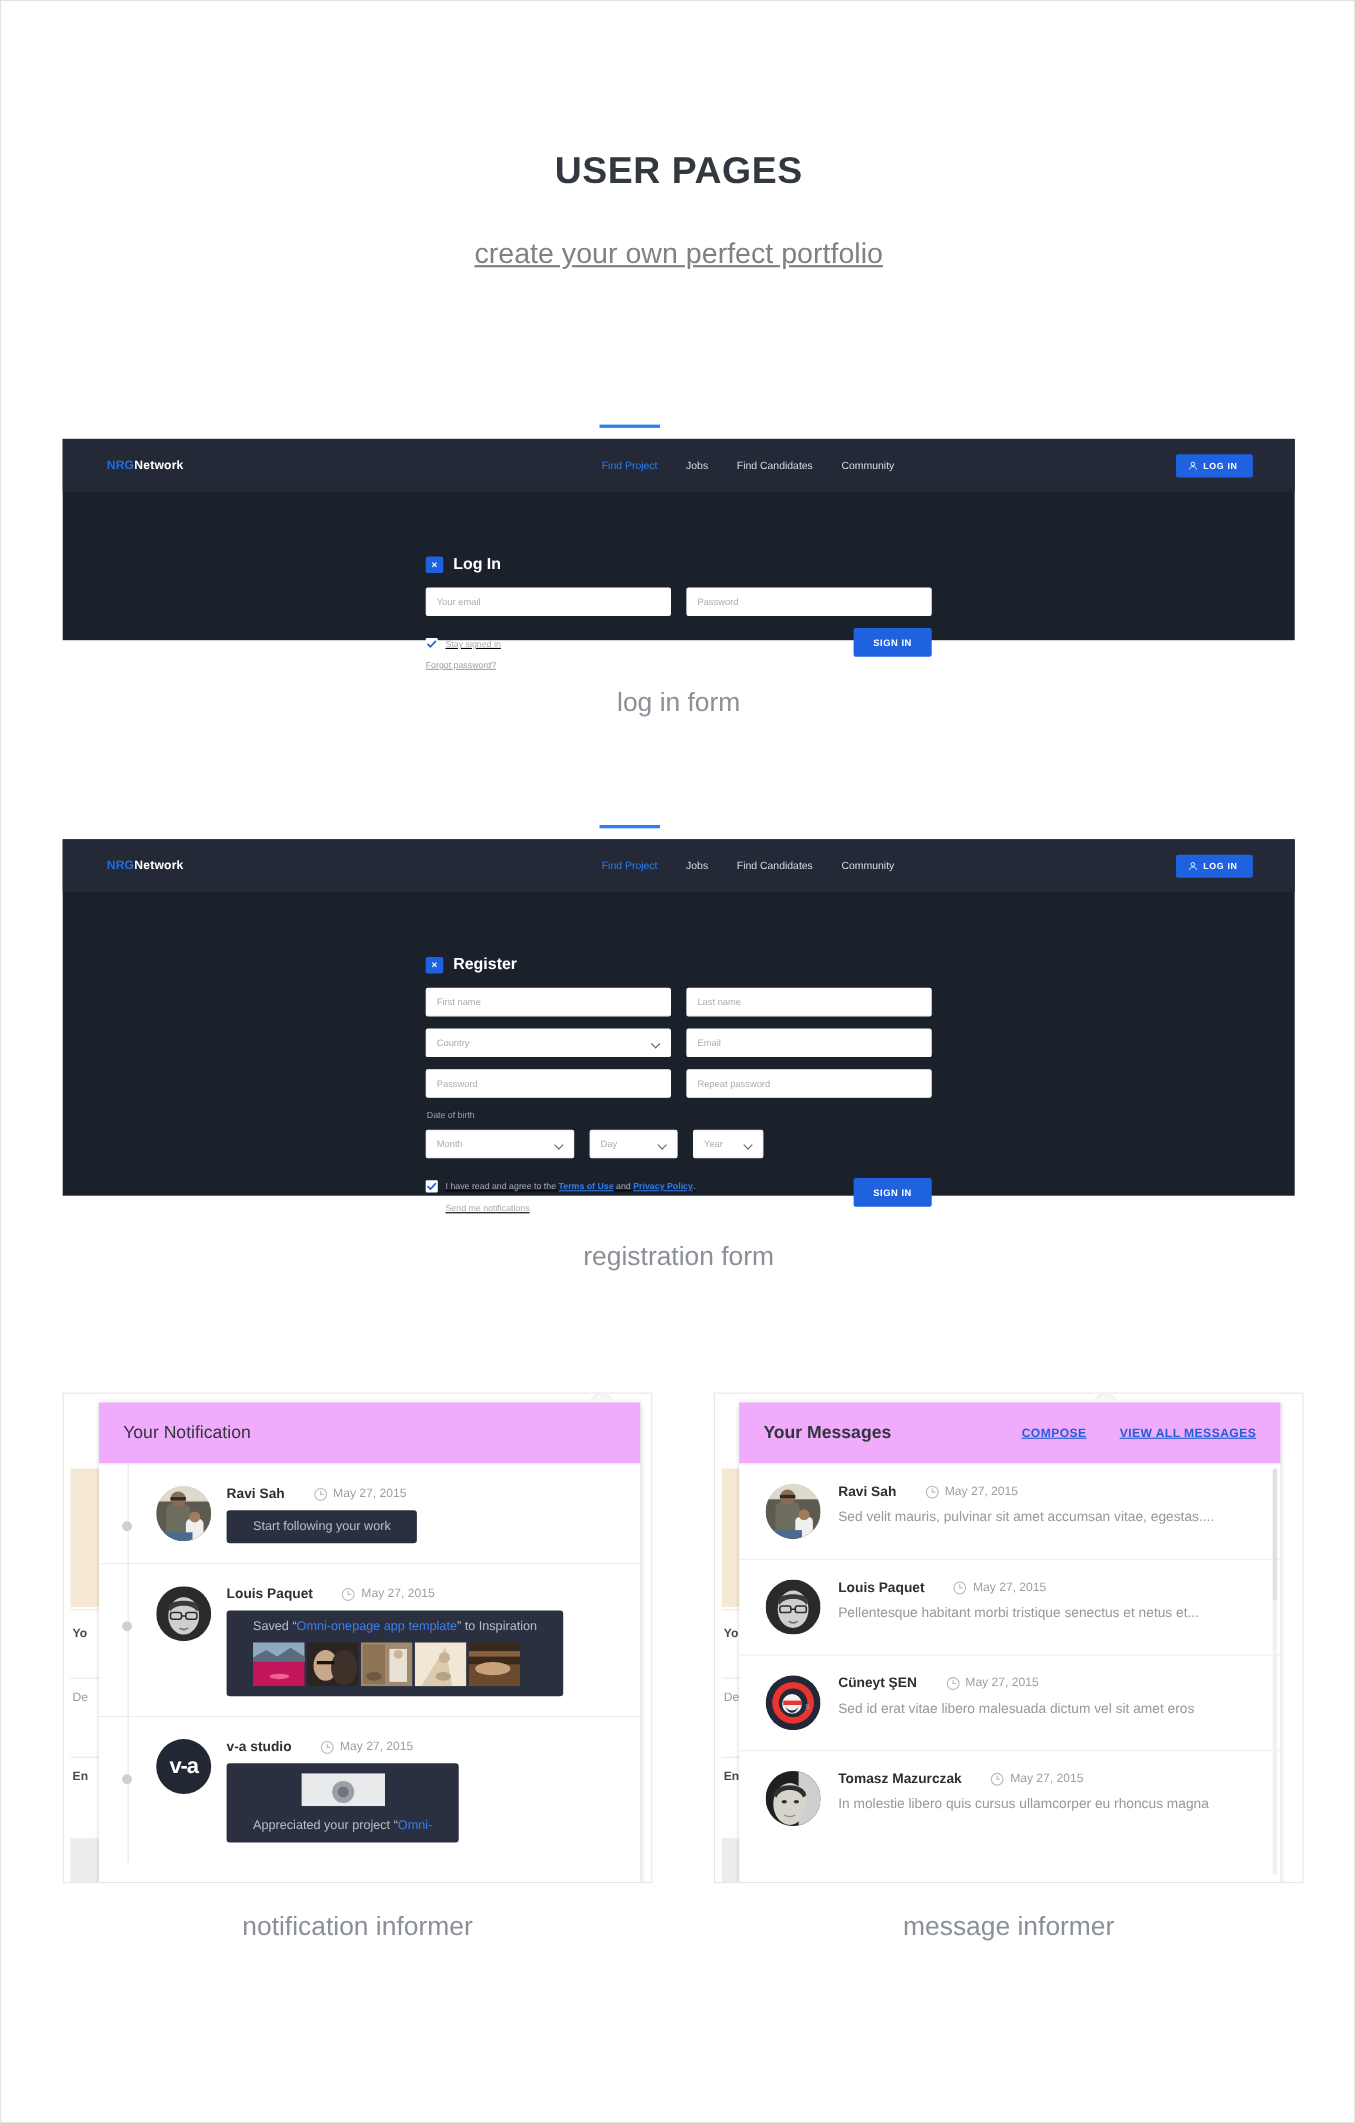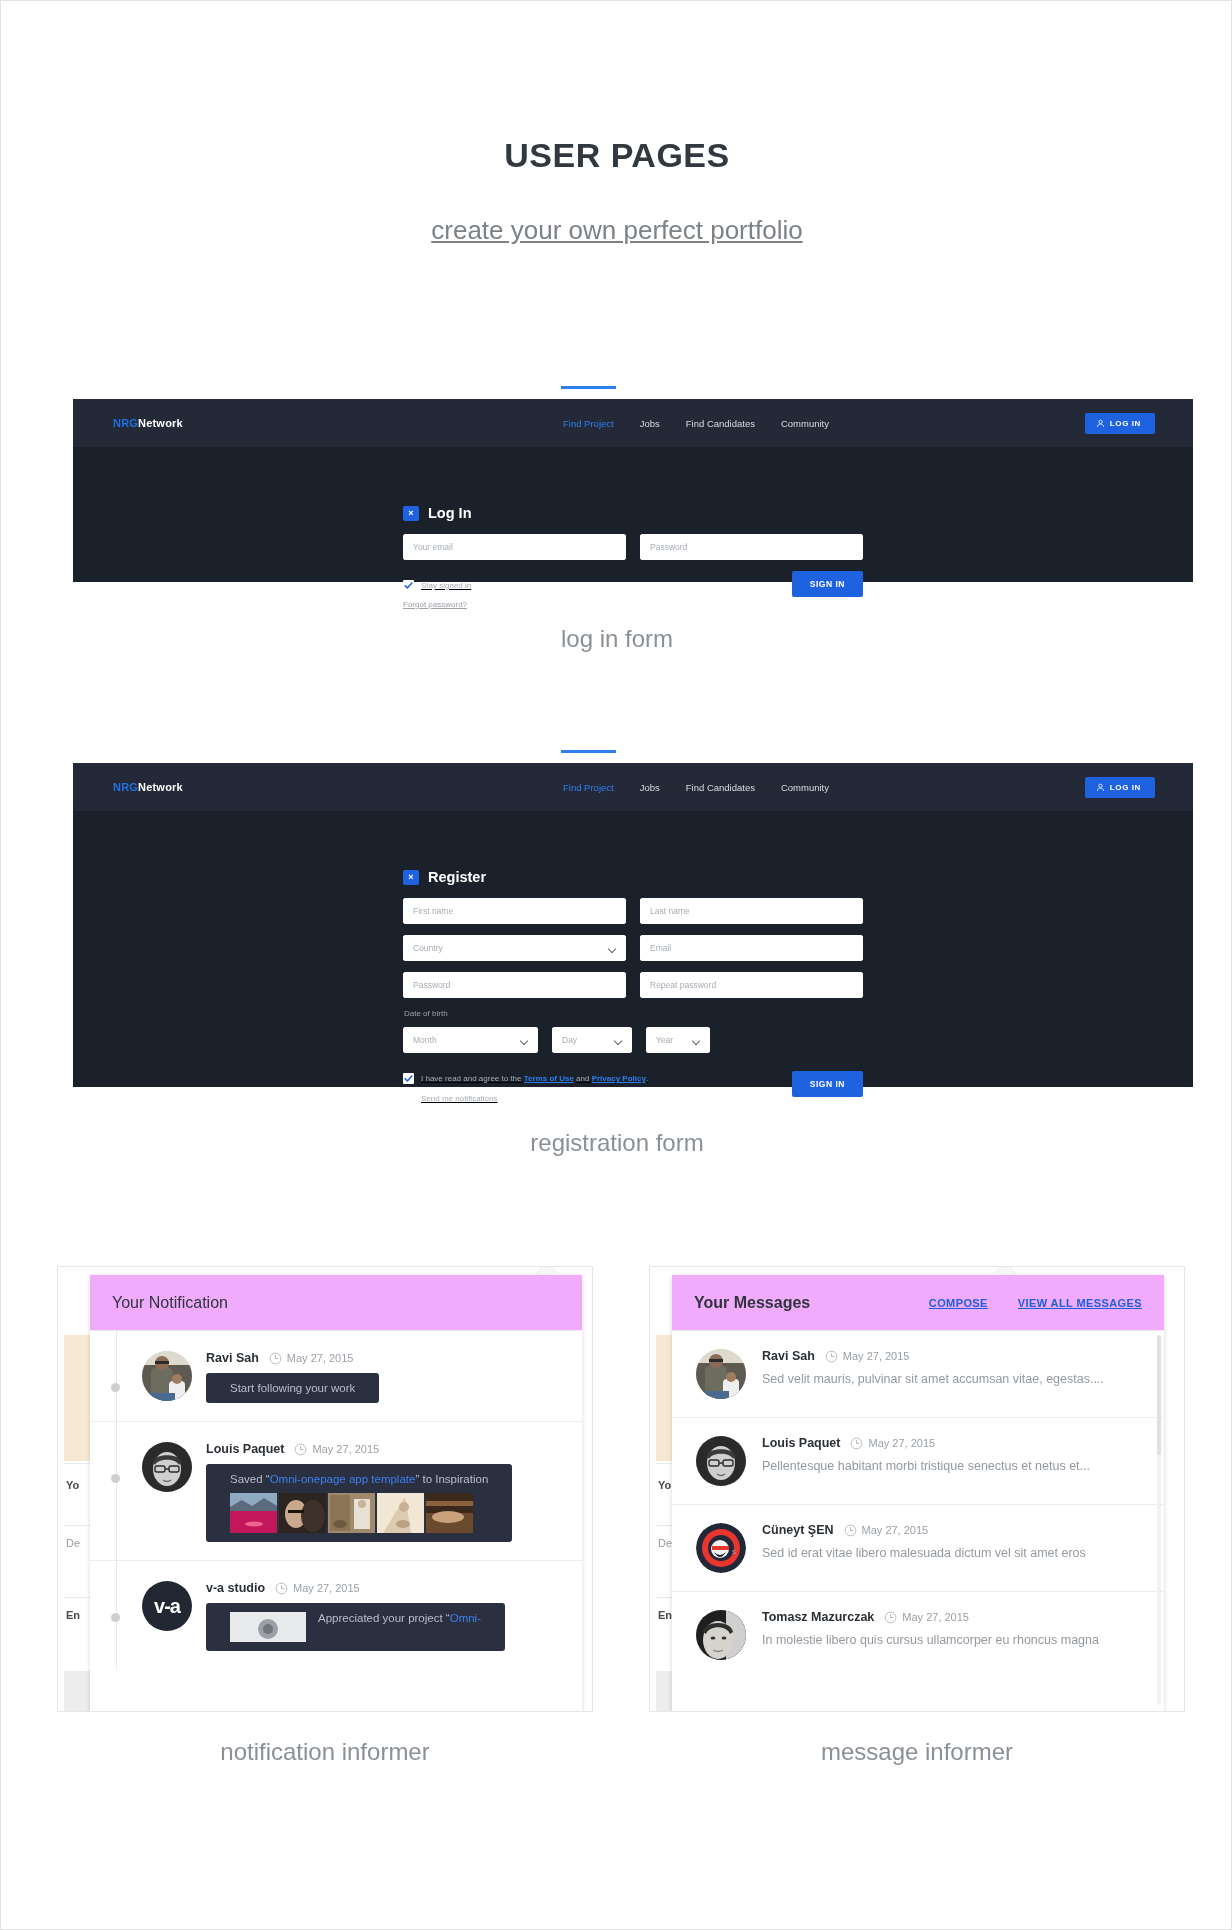--- a/index.html
+++ b/index.html
@@ -35,21 +35,20 @@
   }
   #cap-login   { left: 0;   top: 624px;  width: 1232px; }
   #cap-reg     { left: 0;   top: 1128px; width: 1232px; }
   #cap-notif   { left: 56px;  top: 1737px; width: 536px; }
   #cap-msg     { left: 648px; top: 1737px; width: 536px; }
 
   
   .dark-panel {
     position: absolute; left: 56px; width: 1120px;
     background: #1b212b;
-    margin-left: 16px;
   }
   #panel-login { top: 398px; height: 183px; }
   #panel-reg   { top: 762px; height: 324px; }
 
   .navbar {
     position: relative; height: 48px; width: 100%;
     background: #232937;
     display: flex; align-items: center;
   }
   .brand {
@@ -213,35 +212,35 @@
   .dot {
     position: absolute; left: 21px; top: 52px;
     width: 9px; height: 9px; border-radius: 50%;
     background: #cfcfcf;
   }
   .avatar {
     width: 50px; height: 50px; border-radius: 50%;
     flex: none; overflow: hidden; position: relative;
     background: #d9d5cc;
   }
-  .meta { display: flex; align-items: center; gap: 10px; margin-bottom: 8px; }
+  .meta { display: flex; align-items: center; gap: 26px; margin-bottom: 8px; }
   .name { font-size: 12.5px; font-weight: bold; color: #2b3036; }
   .when { display: flex; align-items: center; gap: 5px; font-size: 11px; color: #9aa0a6; }
   .clock { width: 13px; height: 13px; flex: none; }
 
   .bubble {
     background: #2a3040; border-radius: 3px;
     padding: 9px 24px; display: inline-block;
     font-size: 11.5px; color: #b8bec7;
   }
   .bubble a { color: #3d7ff0; text-decoration: none; }
   .thumbs { display: flex; gap: 2px; margin-top: 8px; }
   .thumb { width: 47px; height: 40px; }
 
-  .bubble-row { display: flex; align-items: flex-start; gap: 12px; }
+  .bubble-row { display: flex; align-items: center; gap: 12px; flex-direction: column; }
   .bubble-img { width: 76px; height: 30px; flex: none; }
 
   
   .msg-item {
     display: flex; gap: 16px;
     padding: 18px 22px 18px 24px;
     border-bottom: 1px solid #ededed;
   }
   .msg-item:last-child { border-bottom: none; }
   .msg-text { font-size: 12.5px; color: #9399a0; line-height: 1.4; }

